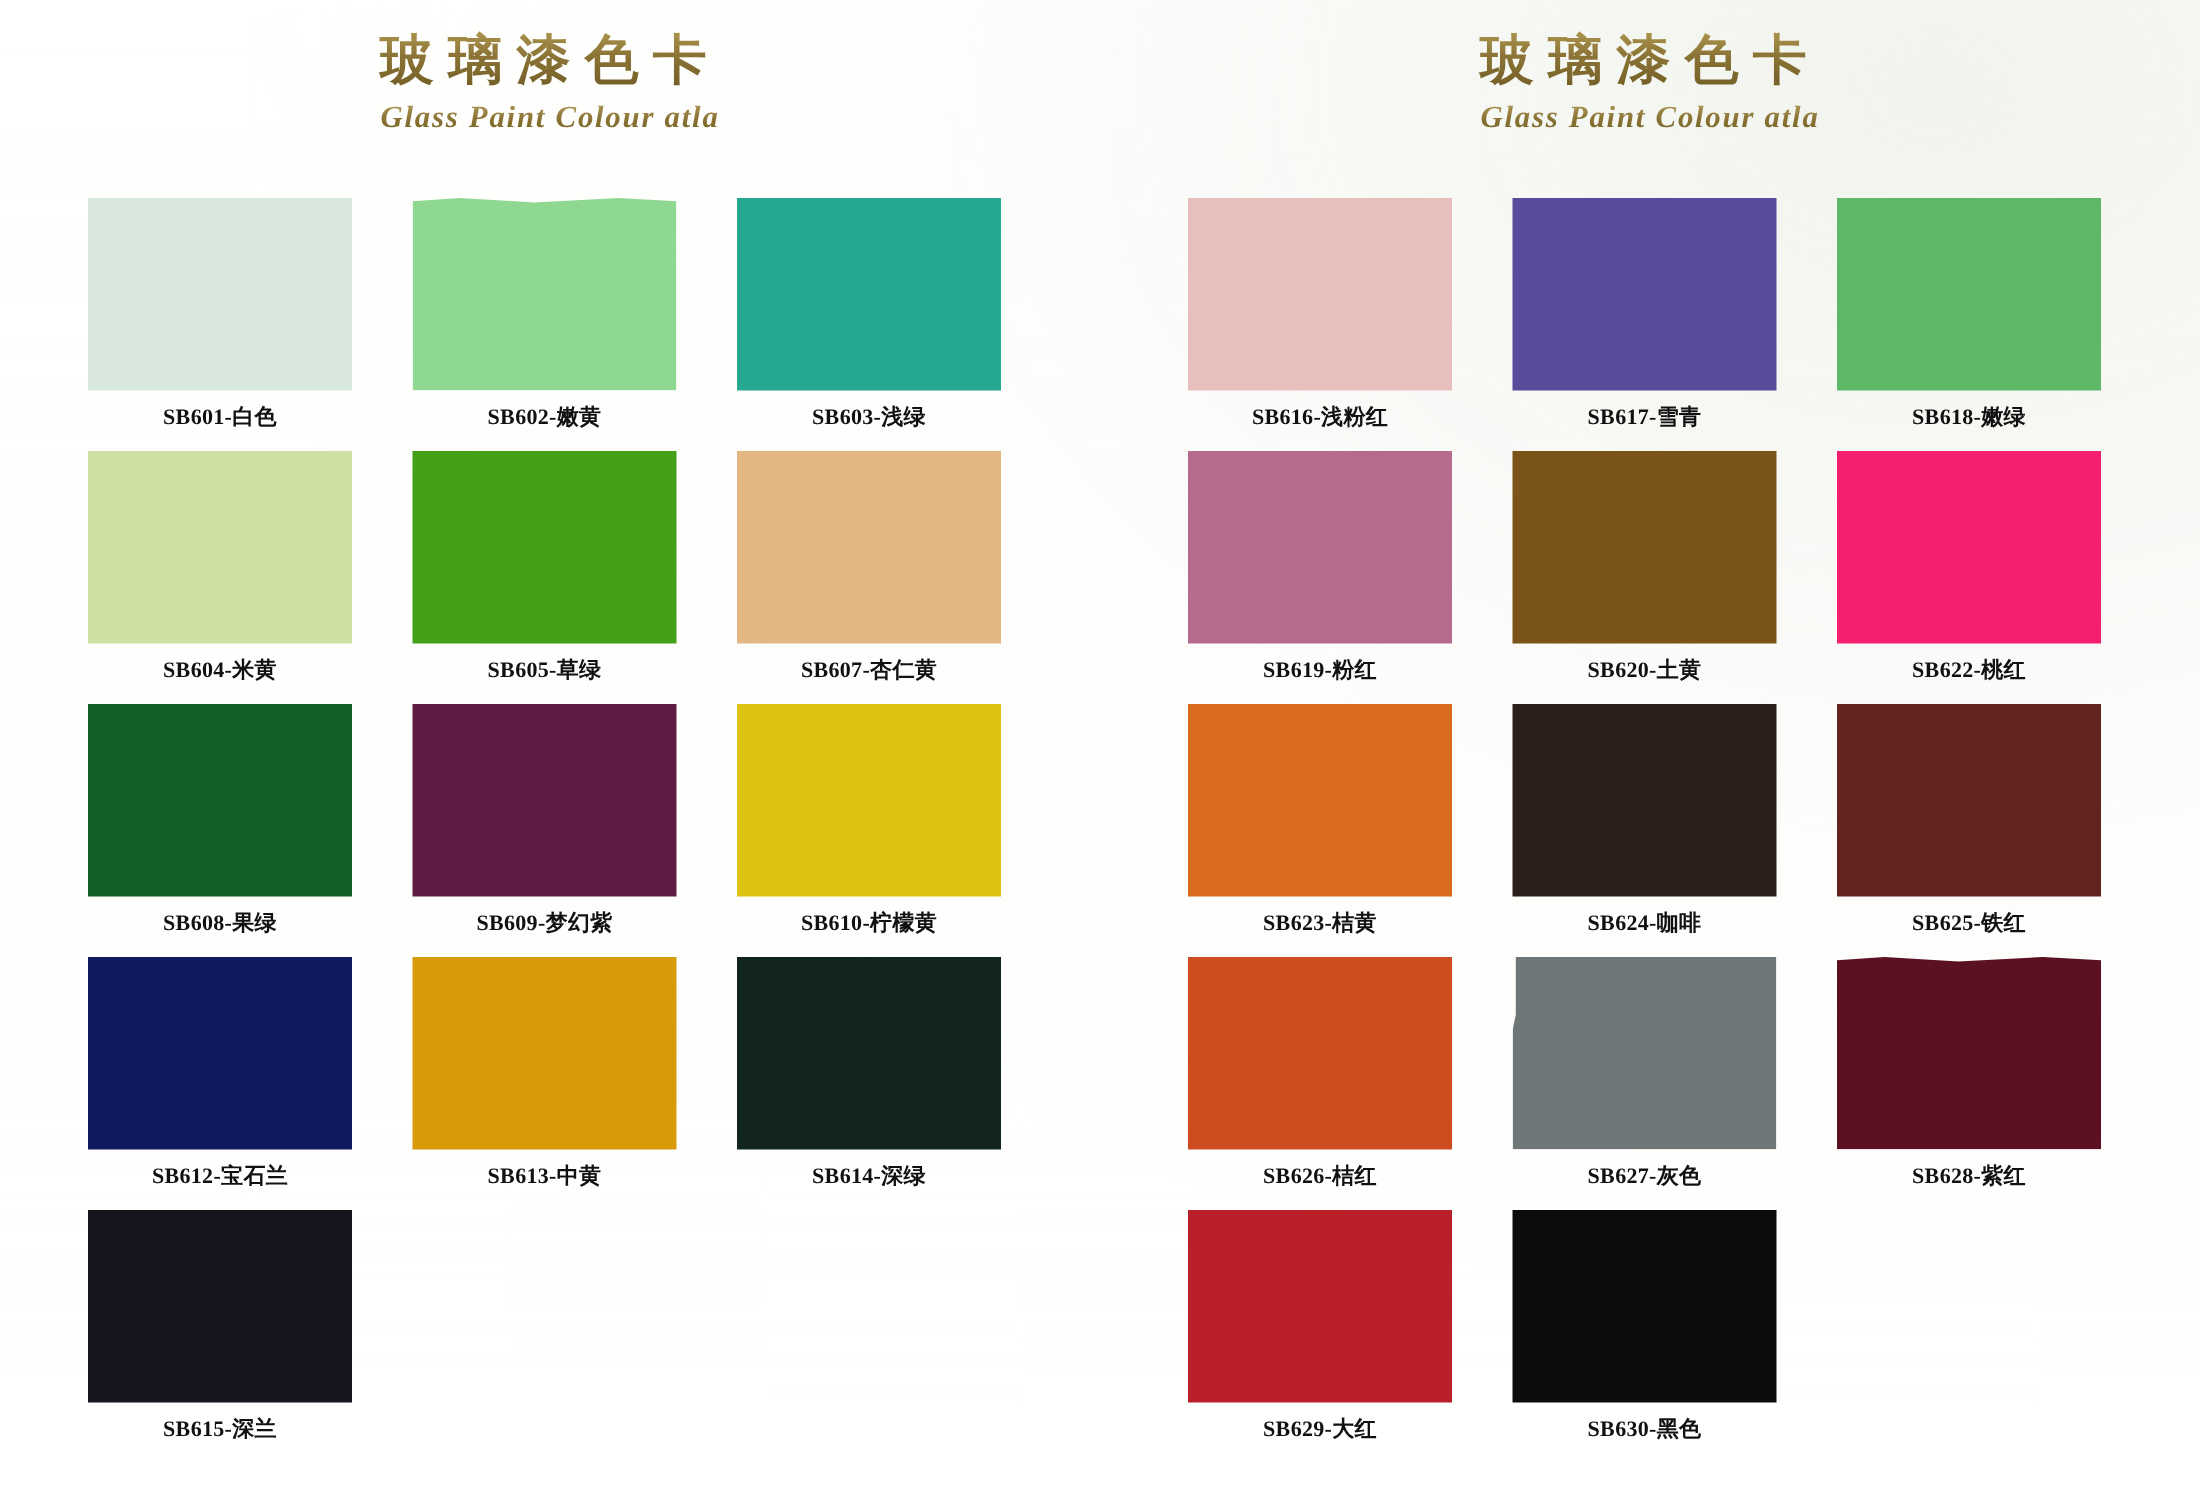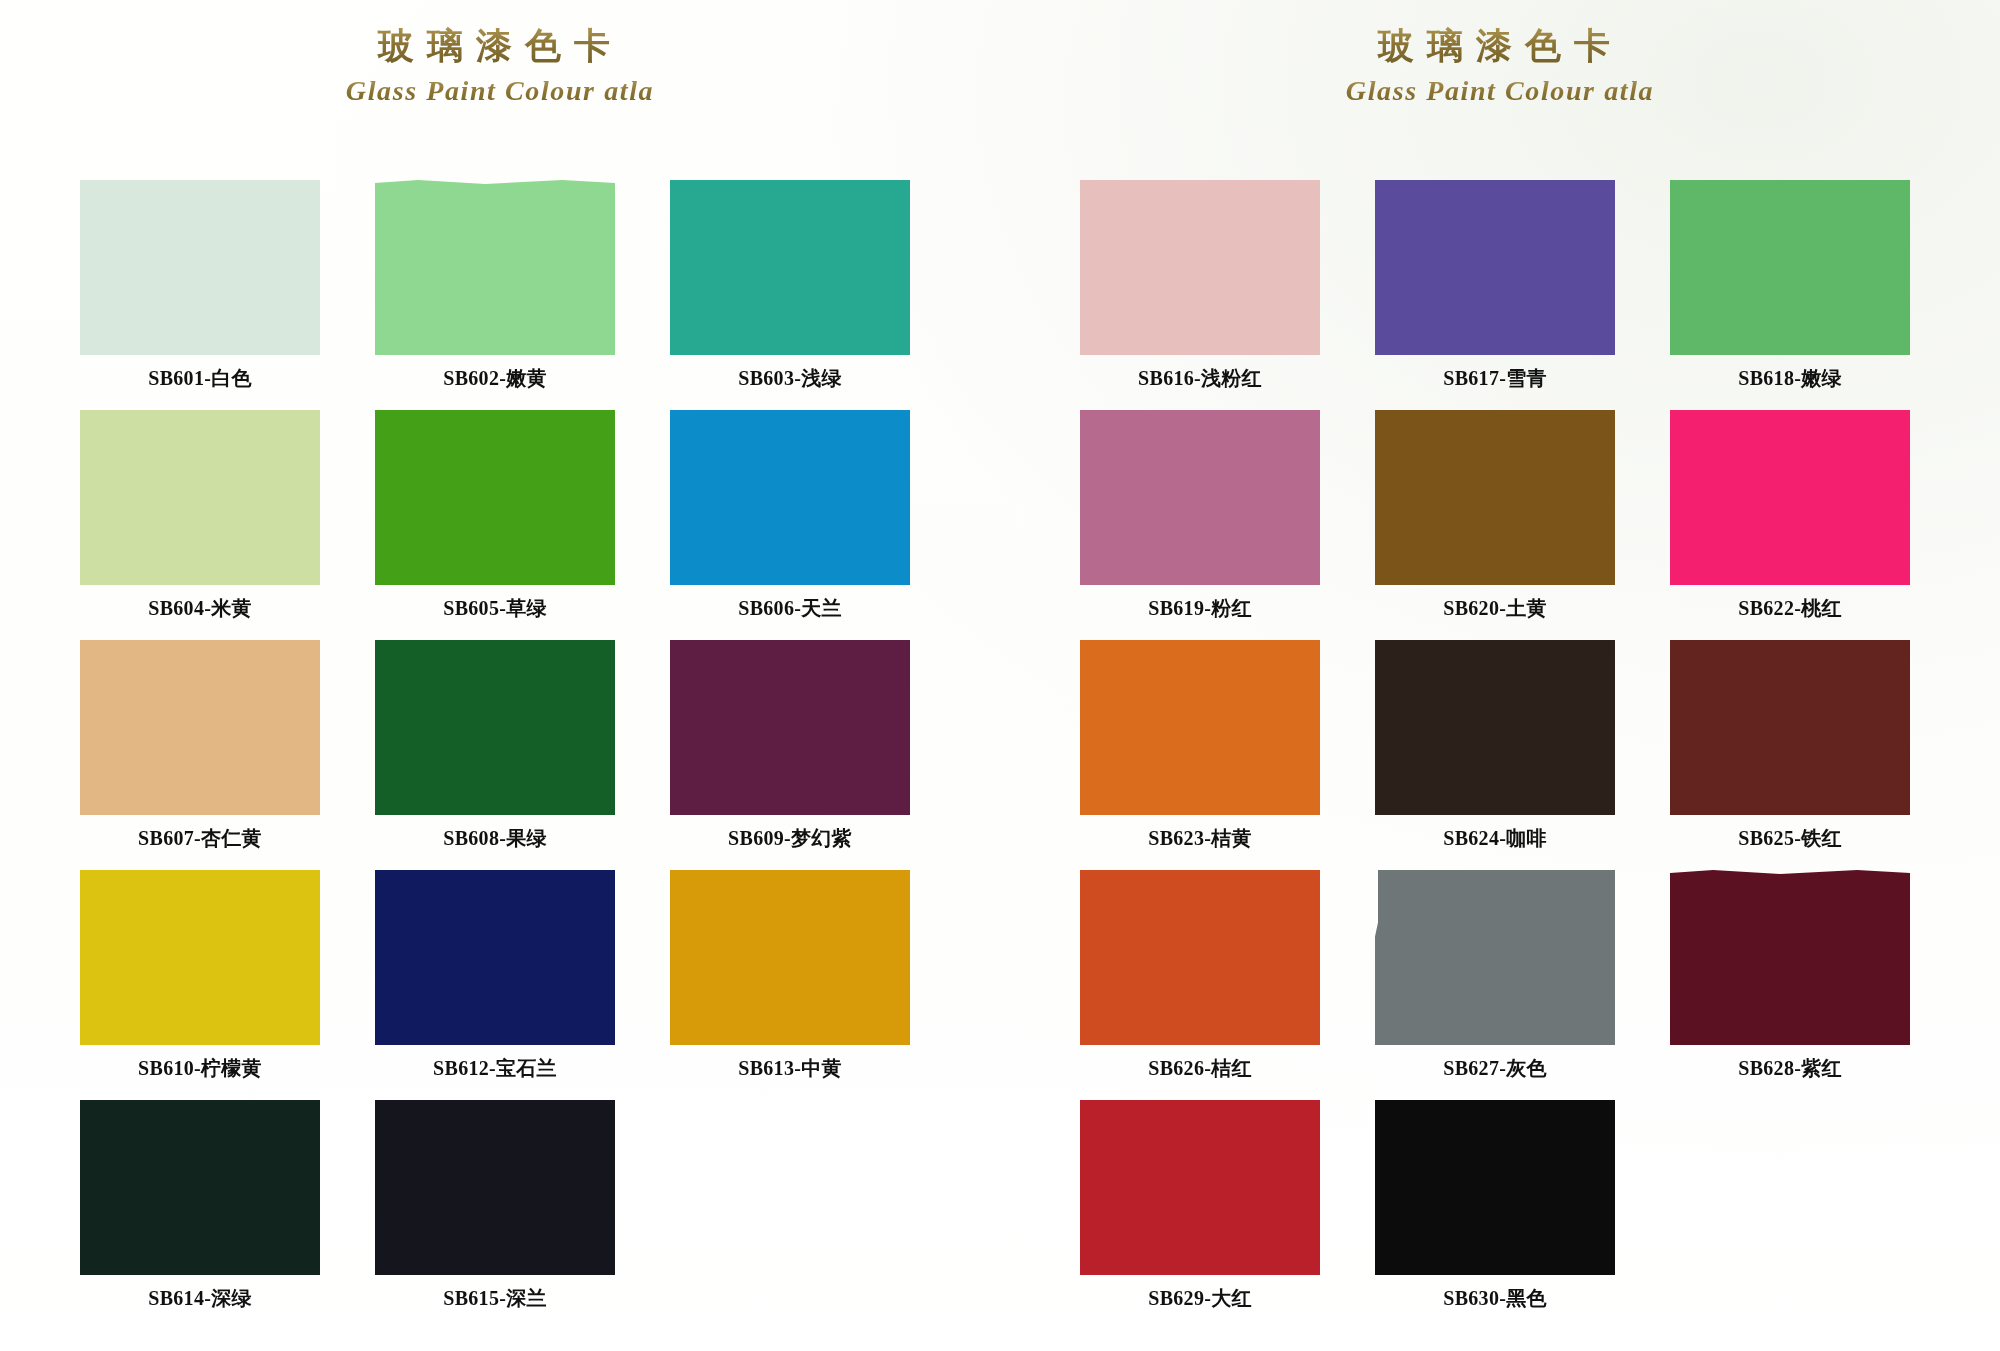--- a/index.html
+++ b/index.html
@@ -34,21 +34,21 @@
     position: relative;
     box-sizing: border-box;
   }
   .panel-header {
     text-align: center;
     padding-top: 24px;
     user-select: none;
   }
   .title-cn {
     font-family: "Liberation Serif", "DejaVu Serif", serif;
-    font-size: 36px;
+    font-size: 49px;
     font-weight: 700;
     letter-spacing: 13px;
     color: #8a7535;
     background: linear-gradient(180deg,#b39b52 0%,#8a7335 45%,#6f5b24 100%);
     -webkit-background-clip: text;
     background-clip: text;
     -webkit-text-fill-color: transparent;
     line-height: 1.25;
     padding-left: 1px;
   }
@@ -132,24 +132,20 @@
         </div>
 
         <div class="cell">
           <span class="swatch" style="background-color: rgb(206, 223, 163);"></span>
           <div class="caption">SB604-米黄</div>
         </div>
         <div class="cell">
           <span class="swatch" style="background-color: rgb(68, 160, 22);"></span>
           <div class="caption">SB605-草绿</div>
         </div>
-        <div class="cell">
-          <span class="swatch" style="background-color: rgb(12, 141, 201);"></span>
-          <div class="caption">SB606-天兰</div>
-        </div>
 
         <div class="cell">
           <span class="swatch" style="background-color: rgb(226, 183, 132);"></span>
           <div class="caption">SB607-杏仁黄</div>
         </div>
         <div class="cell">
           <span class="swatch" style="background-color: rgb(20, 94, 39);"></span>
           <div class="caption">SB608-果绿</div>
         </div>
         <div class="cell">

